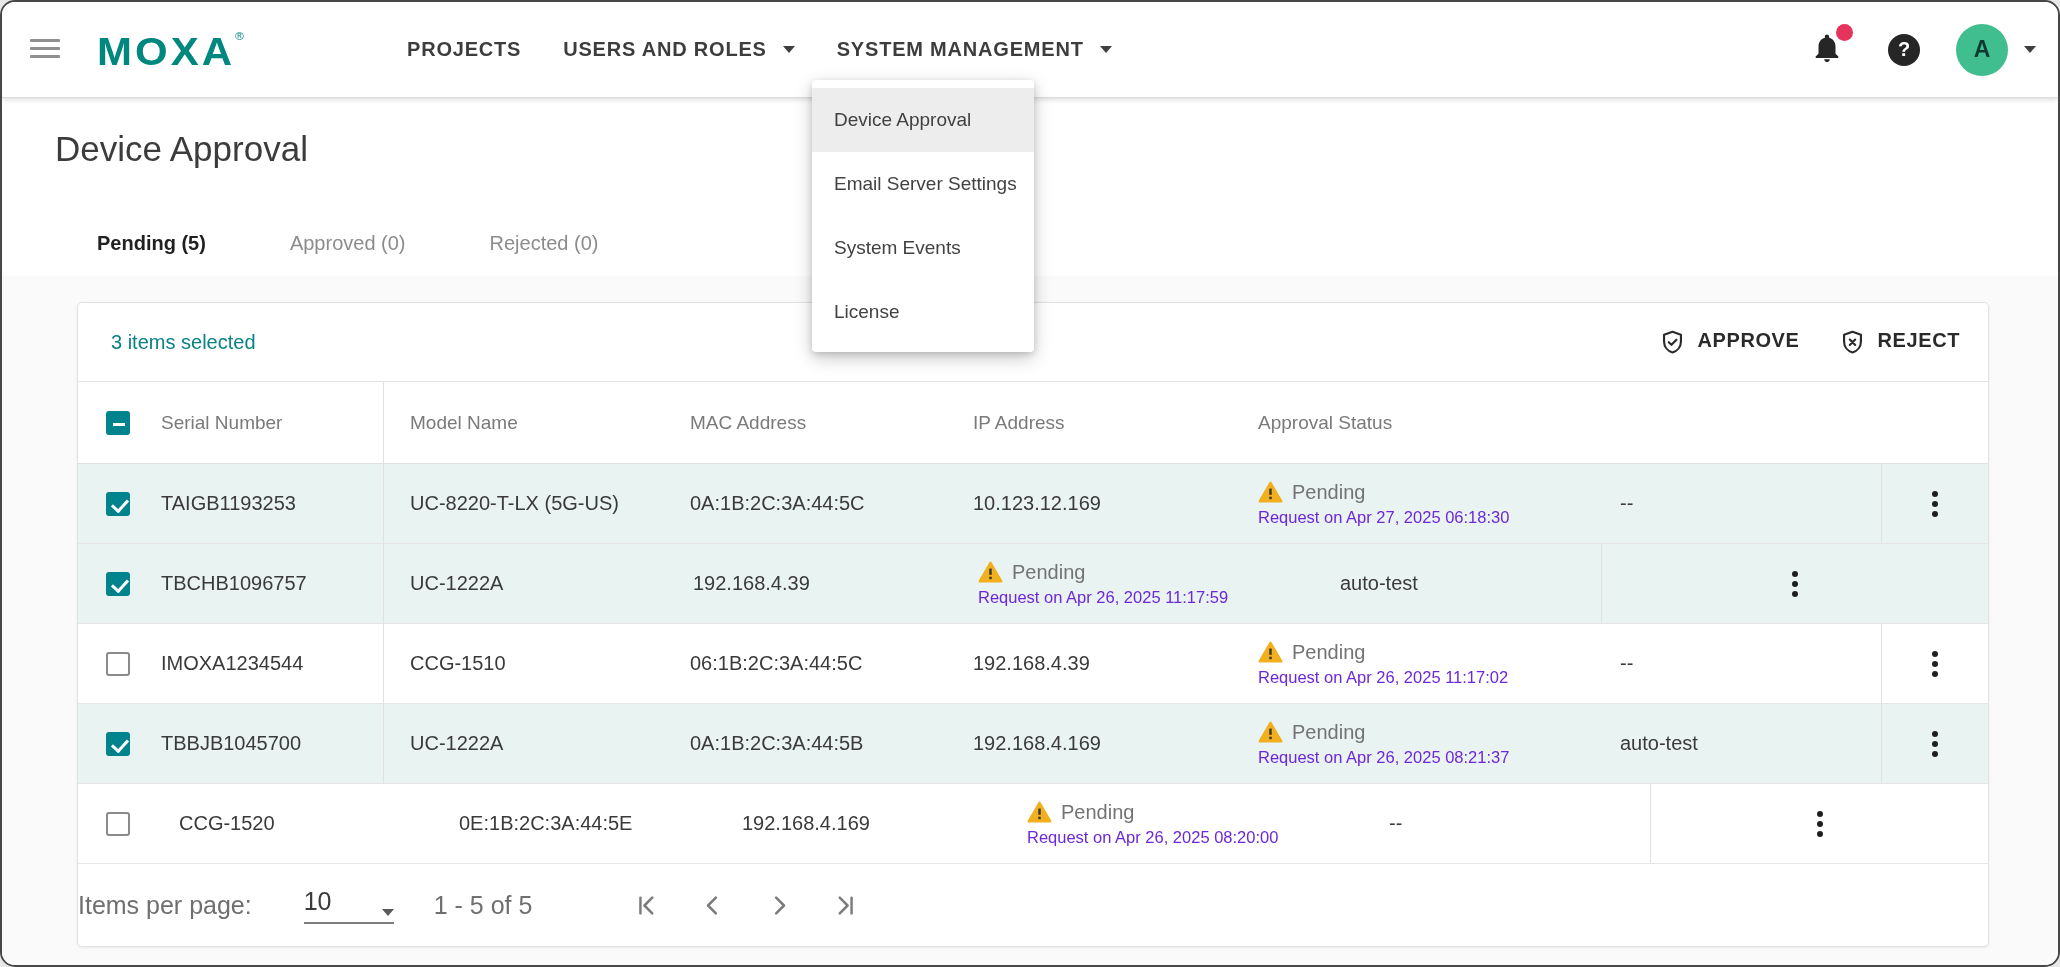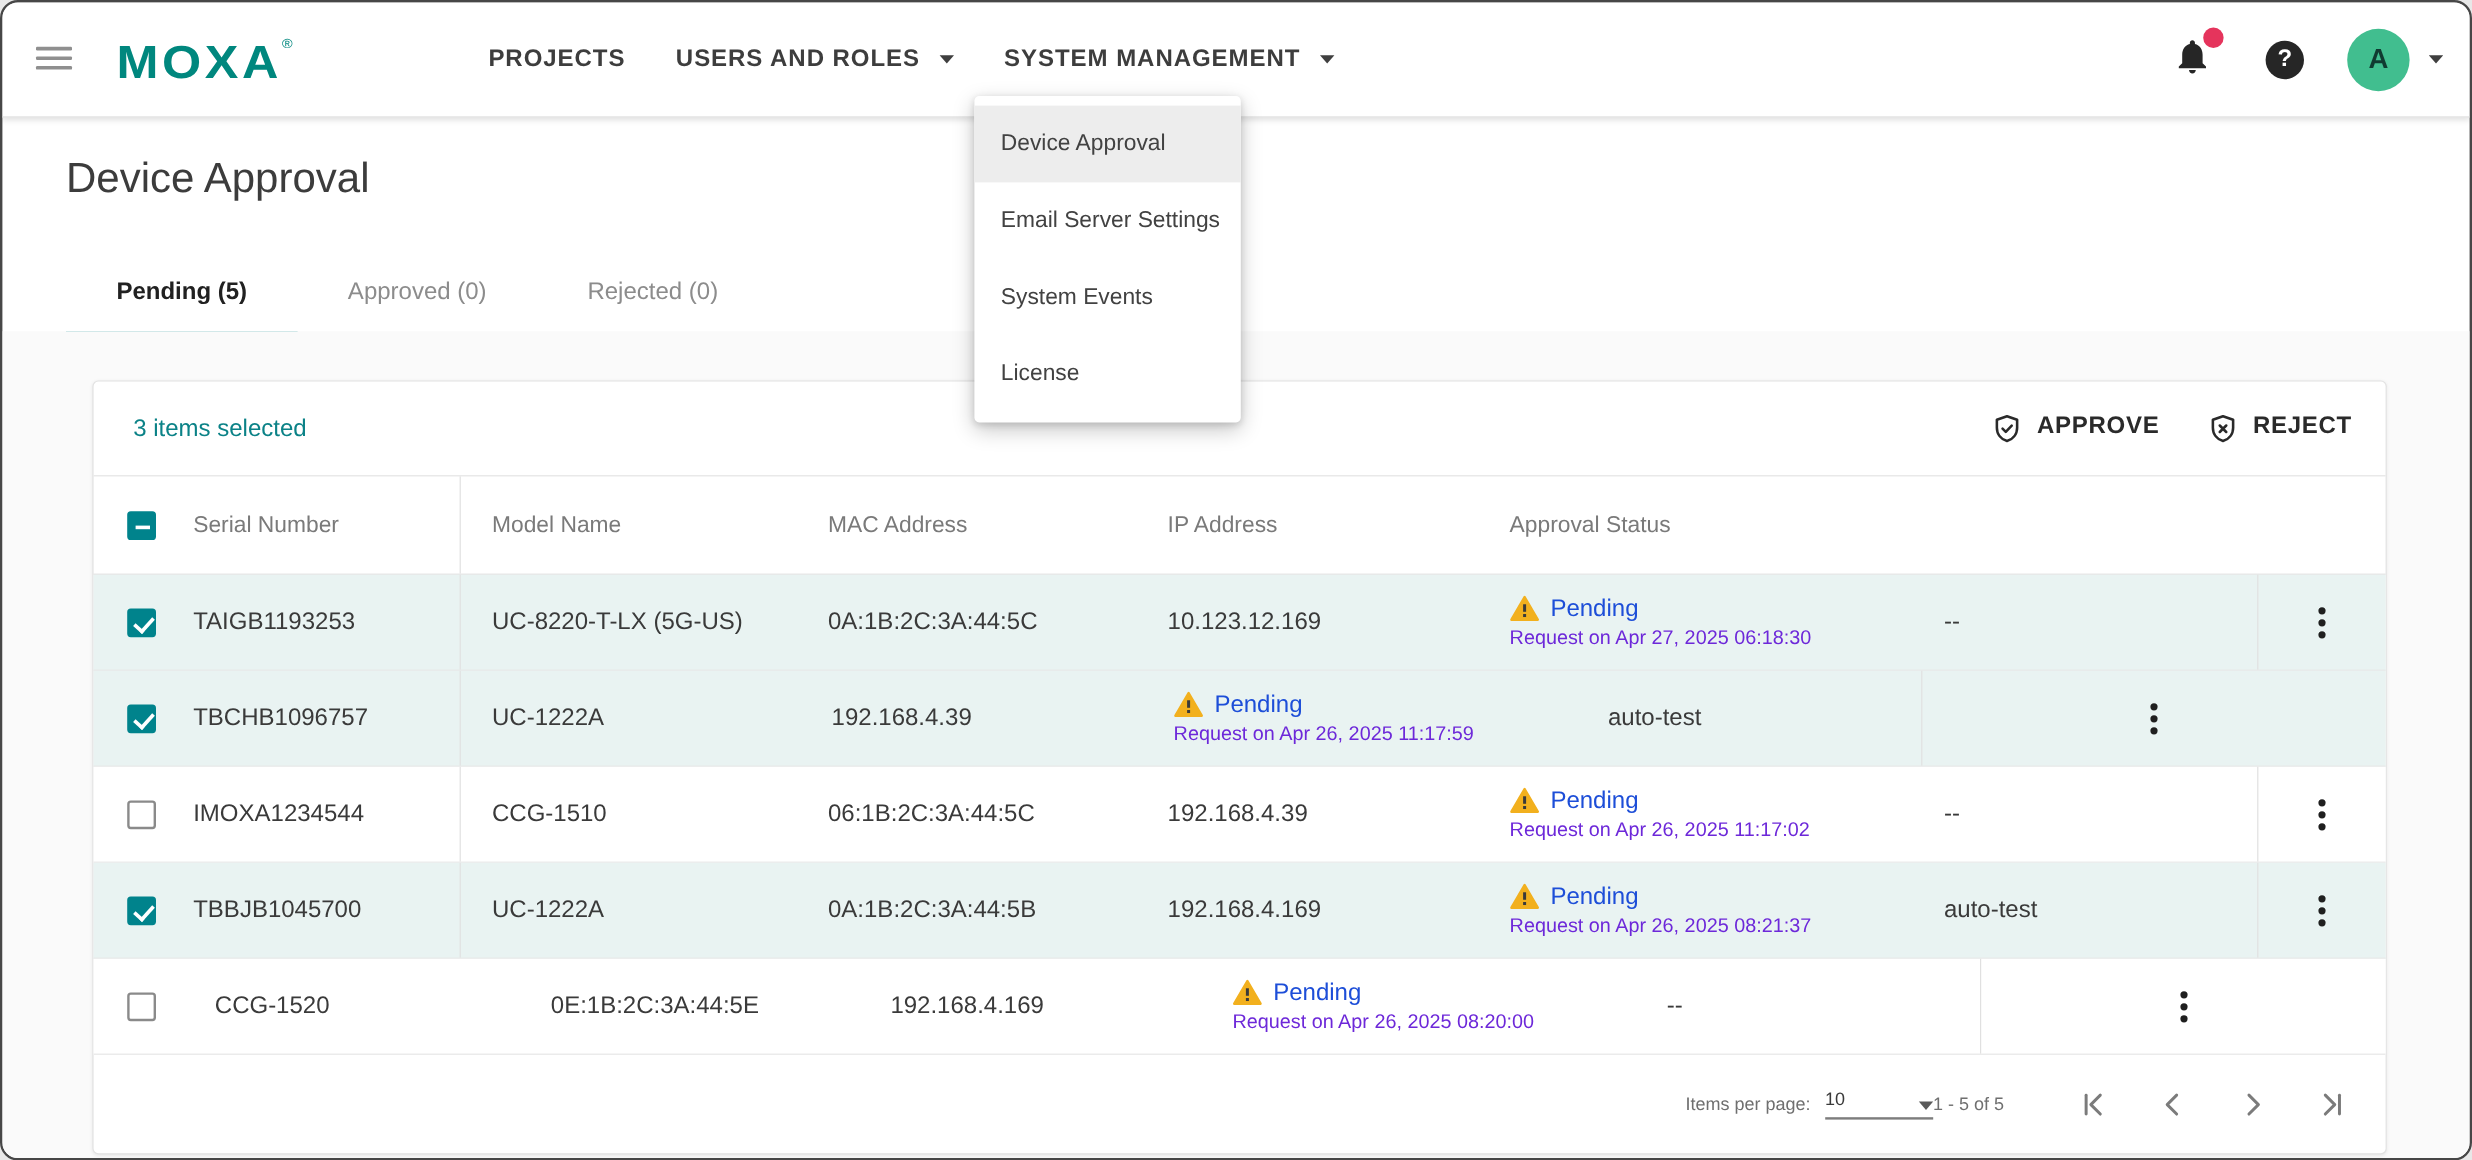--- a/index.html
+++ b/index.html
@@ -41,55 +41,55 @@
   .page-title { position:absolute; left:53px; top:127px; font-size:35px; color:#3c3c3c; font-weight:400; }
   .tabbar { position:absolute; left:53px; width:1934px; top:207px; height:70px;
             border-bottom:1px solid #e4e4e4; display:flex; }
   .tab { position:relative; height:100%; display:flex; align-items:center; justify-content:center;
          padding:0 42px; font-size:20px; font-weight:500; color:#8c8c8c; cursor:pointer; }
   .tab.active { color:#212121; font-weight:700; }
   .tab.active::after { content:""; position:absolute; left:0; right:0; bottom:-1px; height:3px; background:#00848C; }
   .content-bg { position:absolute; top:274px; left:0; right:0; bottom:0; background:#fafafa; }
 
   
-  .card { position:absolute; left:75px; top:315px; width:1912px; height:645px; background:#fff;
+  .card { position:absolute; left:75px; top:300px; width:1912px; height:645px; background:#fff;
           border:1px solid #e2e2e2; border-radius:5px; box-shadow:0 1px 3px rgba(0,0,0,.07); z-index:10; }
   .toolbar { height:79px; display:flex; align-items:center; border-bottom:1px solid #e4e4e4; }
   .selection-text { margin-left:33px; font-size:20px; color:#0B8287; }
   .toolbar-actions { margin-left:auto; margin-right:28px; display:flex; align-items:center; gap:40px; }
   .action-btn { display:flex; gap:11px; font-size:20px; font-weight:700; color:#2a2a2a;
                 letter-spacing:.6px; cursor:pointer; }
   .thead { height:82px; display:flex; align-items:center; border-bottom:1px solid #e0e0e0;
            color:#7a7a7a; font-size:19px; }
   .row { height:80px; display:flex; align-items:center; border-bottom:1px solid #e6e6e6;
          font-size:20px; color:#3a3a3a; background:#fff; }
   .row.selected { background:#E9F3F2; }
   .cell { height:100%; display:flex; align-items:center; }
   .col-check   { width:75px;  }
   .col-serial  { width:231px; padding-left:8px;  border-right:1px solid #e0e0e0; }
   .col-model   { width:280px; padding-left:26px; }
   .col-mac     { width:280px; padding-left:26px; }
   .col-ip      { width:300px; padding-left:29px; }
   .col-status  { width:362px; padding-left:14px; flex-direction:column; justify-content:center; align-items:flex-start; }
   .col-project { width:276px; padding-left:14px; border-right:1px solid #e0e0e0; }
   .col-actions { flex:1; justify-content:center; }
-  .status-line { display:flex; gap:9px; color:#1d4ed8; }
+  .status-line { display:flex; gap:9px; color:#737373; }
   .request-line { font-size:16.5px; color:#6d28d9; margin-top:4px; }
   .cb { width:24px; height:24px; border:2px solid #8a8a8a; border-radius:3px; margin-left:28px;
         position:relative; cursor:pointer; background:#fff; }
   .cb.checked, .cb.indeterminate { background:#00838C; border-color:#00838C; }
   .cb.checked::after { content:""; position:absolute; left:7px; top:2px; width:7px; height:13px;
         border:solid #fff; border-width:0 3px 3px 0; transform:rotate(42deg); }
   .cb.indeterminate::after { content:""; position:absolute; left:5px; top:10px; width:12px; height:3px; background:#fff; }
   .kebab { display:flex; flex-direction:column; gap:4px; cursor:pointer; padding:6px; }
   .kebab i { width:6px; height:6px; border-radius:50%; background:#1f1f1f; }
 
   
-  .tfoot { height:82px; display:flex; align-items:center; justify-content:flex-end;
-           color:#6f6f6f; font-size:15px; padding-right:30px; }
+  .tfoot { height:82px; display:flex; align-items:center; justify-content:flex-start;
+           color:#6f6f6f; font-size:25px; padding-right:30px;gap:40px; }
   .ipp-select { display:flex; align-items:end; justify-content:space-between; width:90px; margin-left:12px;
                 border-bottom:2px solid #7d7d7d; padding-bottom:6px; color:#3a3a3a; cursor:pointer; }
   .ipp-select .caret { border-top-color:#5a5a5a; margin-left:0; }
   .range-text { color:#6f6f6f; }
   .pager { display:flex; align-items:center; gap:40px; margin-left:60px; }
   .pager svg { cursor:pointer; display:block; }
 </style>
 </head>
 <body>
 

